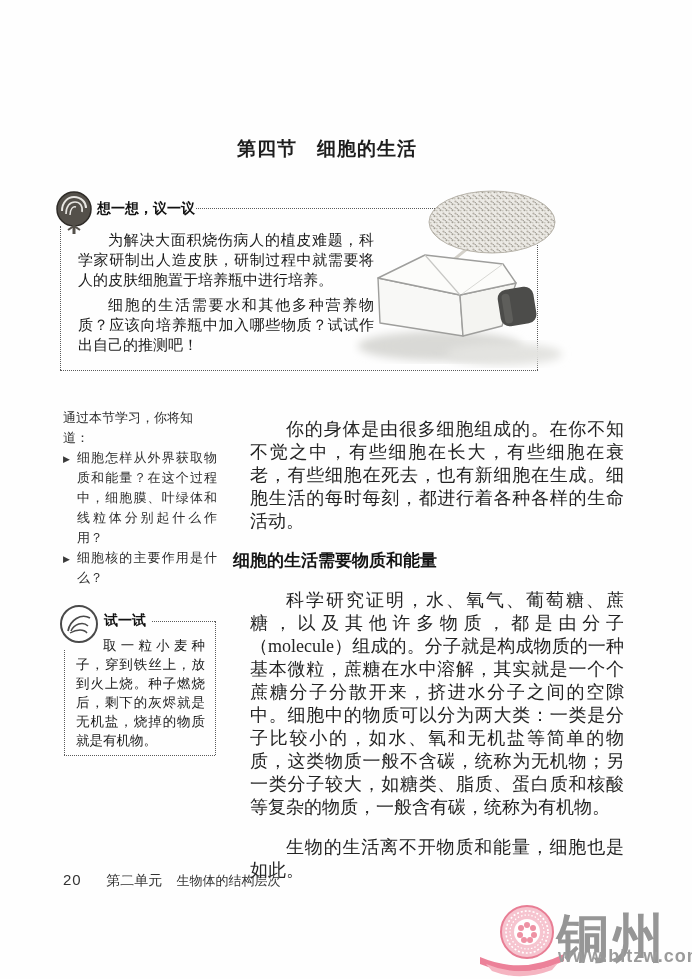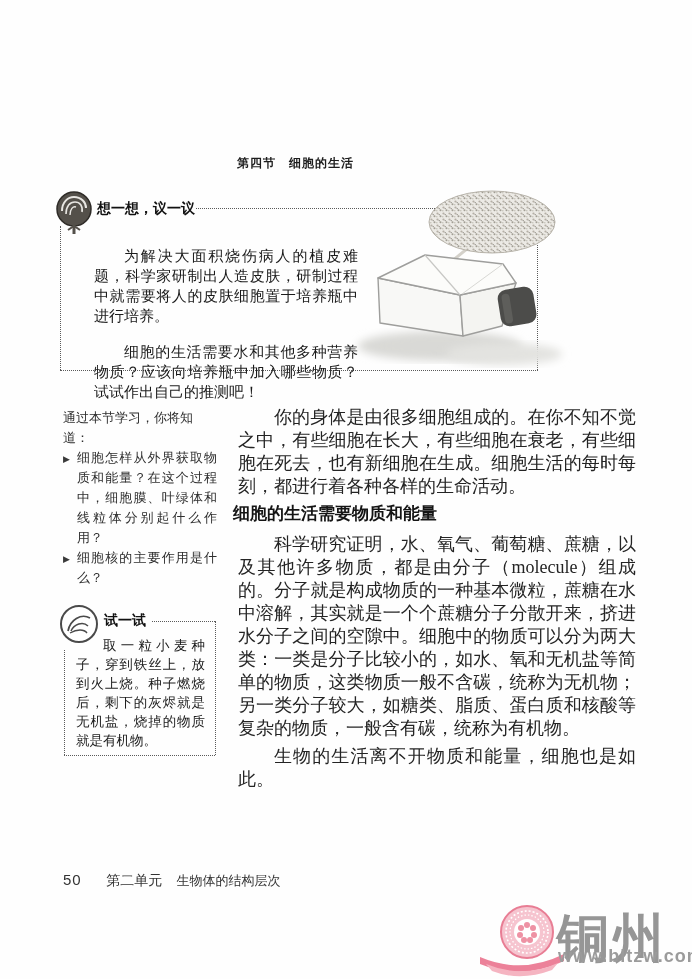--- a/index.html
+++ b/index.html
@@ -9,40 +9,40 @@
     background: #fefefe;
     position: relative;
     overflow: hidden;
     font-family: "Liberation Serif", "DejaVu Serif", serif;
     color: #242424;
   }
   .sans { font-family: "Liberation Sans", "DejaVu Sans", sans-serif; }
 
   
   .page-title {
-    position: absolute; left: 237px; top: 155px;
-    font-size: 12px; font-weight: bold; color: #1d1d1d;
+    position: absolute; left: 237px; top: 136px;
+    font-size: 19px; font-weight: bold; color: #1d1d1d;
     letter-spacing: 1px;
   }
 
   
   .dot-h { position: absolute; border-top: 1px dotted #5a5a5a; height: 0; }
   .dot-v { position: absolute; border-left: 1px dotted #5a5a5a; width: 0; }
 
   
   .think-label {
     position: absolute; left: 97px; top: 200px;
     font-size: 14px; font-weight: bold; color: #111; text-align: center;
   }
   .think-body {
     position: absolute; left: 78px; top: 230px; width: 296px;
     font-size: 15px; line-height: 20px; text-align: justify;
     color: #1b1b1b;
   }
-  .think-body p { margin: 16px; text-indent: 2em; }
+  .think-body p { margin: 0; text-indent: 2em; }
   .think-body p + p { margin-top: 5px; }
 
   .emblem-svg { position: absolute; left: 54px; top: 190px; }
   .hand-svg { position: absolute; left: 56px; top: 602px; }
 
   
   .flask-svg { position: absolute; left: 352px; top: 188px; }
 
   
   .learn-box {
@@ -64,21 +64,21 @@
   }
   .try-body {
     position: absolute; left: 76px; top: 636px; width: 129px;
     font-size: 13.5px; line-height: 19px; text-align: justify;
     text-indent: 2em; color: #1b1b1b;
   }
 
   
   .main-col { position: absolute; left: 233px; top: 401px; width: 408px; }
   .main-col p.body {
-    margin: 5px; text-indent: 2em; text-align: justify;
+    margin: 17px; text-indent: 2em; text-align: justify;
     font-size: 18px; line-height: 23px; color: #242424;
   }
   .main-col h2.section {
     margin: 1px 0 8px 0;
     font-family: Liberation Sans, sans-serif;
     font-size: 17px; line-height: 22px; font-weight: bold; color: #141414;
   }
 
   
   .footer { position: absolute; left: 63px; top: 871px; color: #333; }
@@ -193,21 +193,21 @@
 <div class="try-body">取一粒小麦种子，穿到铁丝上，放到火上烧。种子燃烧后，剩下的灰烬就是无机盐，烧掉的物质就是有机物。</div>
 
 <div class="main-col">
   <p class="body">你的身体是由很多细胞组成的。在你不知不觉之中，有些细胞在长大，有些细胞在衰老，有些细胞在死去，也有新细胞在生成。细胞生活的每时每刻，都进行着各种各样的生命活动。</p>
   <h2 class="section">细胞的生活需要物质和能量</h2>
   <p class="body">科学研究证明，水、氧气、葡萄糖、蔗糖，以及其他许多物质，都是由分子（molecule）组成的。分子就是构成物质的一种基本微粒，蔗糖在水中溶解，其实就是一个个蔗糖分子分散开来，挤进水分子之间的空隙中。细胞中的物质可以分为两大类：一类是分子比较小的，如水、氧和无机盐等简单的物质，这类物质一般不含碳，统称为无机物；另一类分子较大，如糖类、脂质、蛋白质和核酸等复杂的物质，一般含有碳，统称为有机物。</p>
   <p class="body">生物的生活离不开物质和能量，细胞也是如此。</p>
 </div>
 
 <div class="footer sans">
-  <span class="pg">50</span>
+  <span class="pg">20</span>
   <span class="unit">第二单元</span>
   <span class="unit-title">生物体的结构层次</span>
 </div>
 
 <svg class="wm-logo" width="84" height="80" viewBox="0 0 84 80">
   <path d="M0,60 Q 42,78 84,57 L 84,64 Q 42,84 0,67 Z" fill="#ec8199"></path>
   <path d="M6,67 Q 42,82 78,66 L 72,73 Q 40,85 12,74 Z" fill="#f5b4c1"></path>
   <circle cx="47" cy="35" r="26" fill="#f6c4cf" stroke="#e87d94" stroke-width="2"></circle>
   <circle cx="47" cy="35" r="21" fill="none" stroke="#ffffff" stroke-width="1.6" stroke-dasharray="2,2"></circle>
   <circle cx="47" cy="35" r="17" fill="none" stroke="#ffffff" stroke-width="1.2" stroke-dasharray="1.5,2"></circle>

